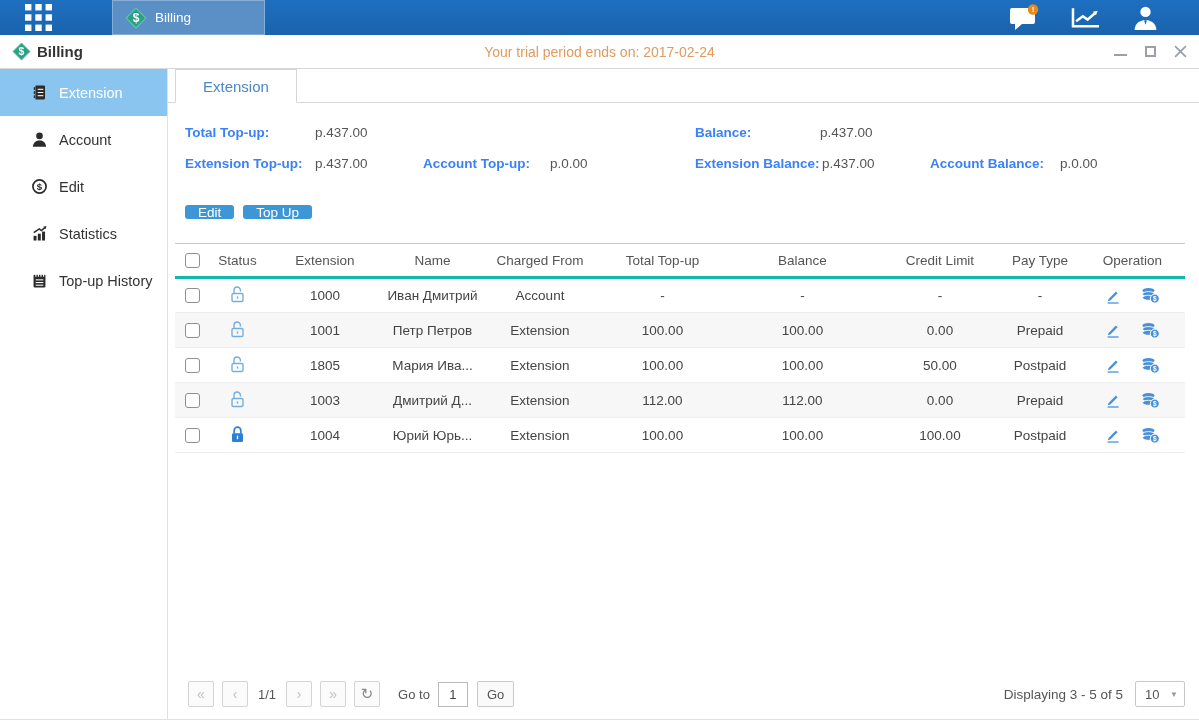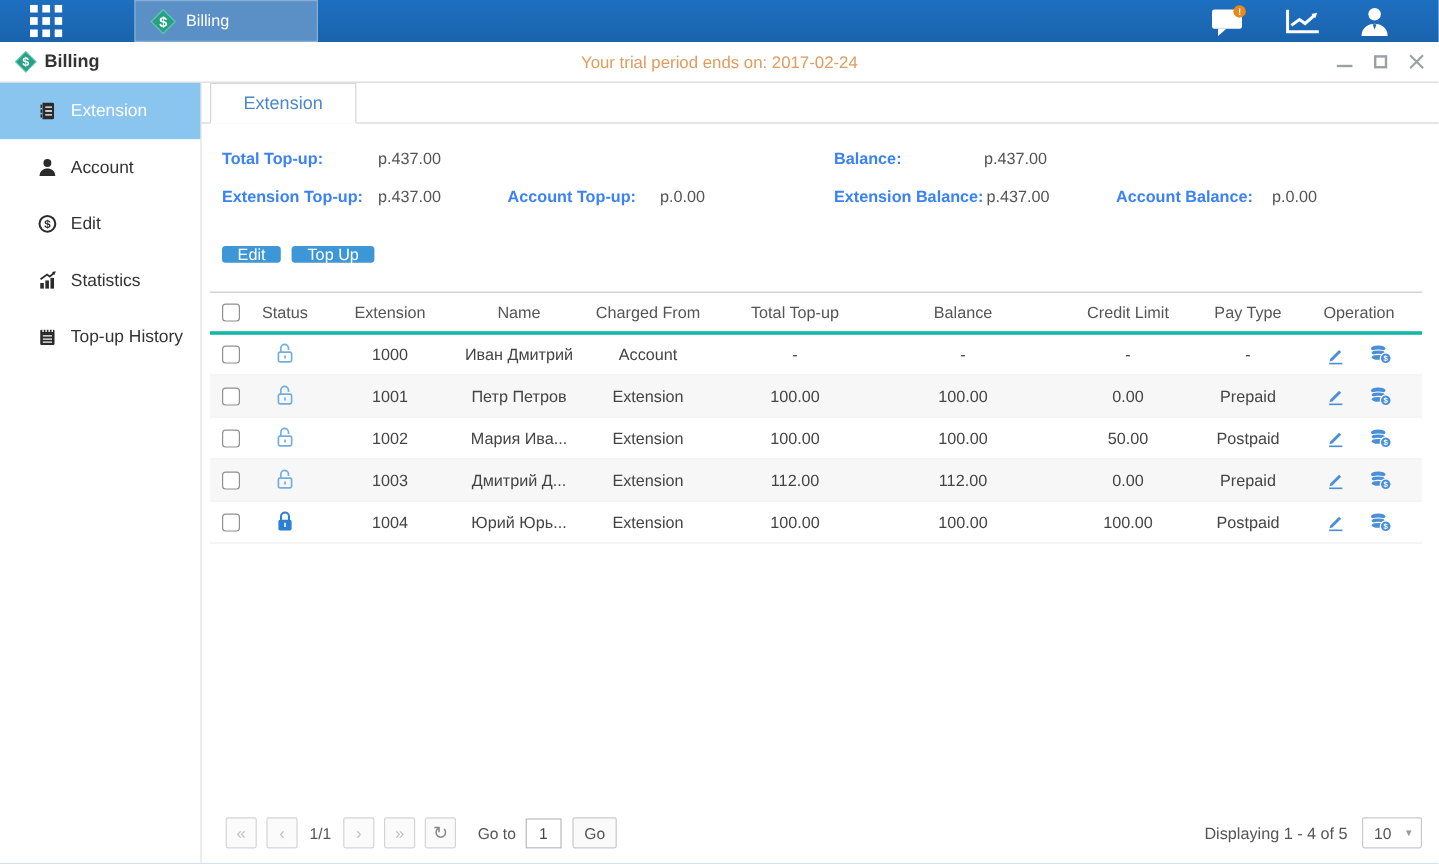--- a/index.html
+++ b/index.html
@@ -370,21 +370,21 @@
     <td>
       <span class="lock unlocked">
         <svg class="lk lk-open" width="17" height="18" viewBox="0 0 17 18">
           <path class="st-open" d="M5 8.5 V5.2 a3.2 3.2 0 0 1 6.4 0 V6.6" fill="none" stroke-width="1.4"></path>
           <rect class="st-open" x="3" y="8.5" width="11" height="8" rx="1.3" fill="none" stroke-width="1.4"></rect>
           <line class="st-open" x1="8.5" y1="11.3" x2="8.5" y2="13.7" stroke-width="1.4"></line>
         </svg>
 
       </span>
     </td>
-    <td>1002</td>
+    <td>1805</td>
     <td>Мария Ива...</td>
     <td>Extension</td>
     <td>100.00</td>
     <td>100.00</td>
     <td>50.00</td>
     <td>Postpaid</td>
     <td class="opcell">
       <span class="op">
         <svg width="16" height="16" viewBox="0 0 16 16">
           <path class="ic-blue" d="M3.6 10.9 L10.9 3.6 L12.6 5.3 L5.3 12.6 L2.9 13.3 Z"></path>
@@ -485,21 +485,21 @@
         <span class="pgbox">«</span>
         <span class="pgbox">‹</span>
         <span class="pglabel">1/1</span>
         <span class="pgbox">›</span>
         <span class="pgbox">»</span>
         <span class="pgbox en">↻</span>
         <span class="goto-lab">Go to</span>
         <input class="goto-in" value="1" style="">
         <button class="go-btn">Go</button>
         <div class="foot-right">
-          <span class="disp">Displaying 1 - 4 of 5</span>
+          <span class="disp">Displaying 3 - 5 of 5</span>
           <span class="psize">
             <span>10</span>
             <span class="caret">▼</span>
           </span>
         </div>
       </div>
     </div>
   </div>
 </div>
 

